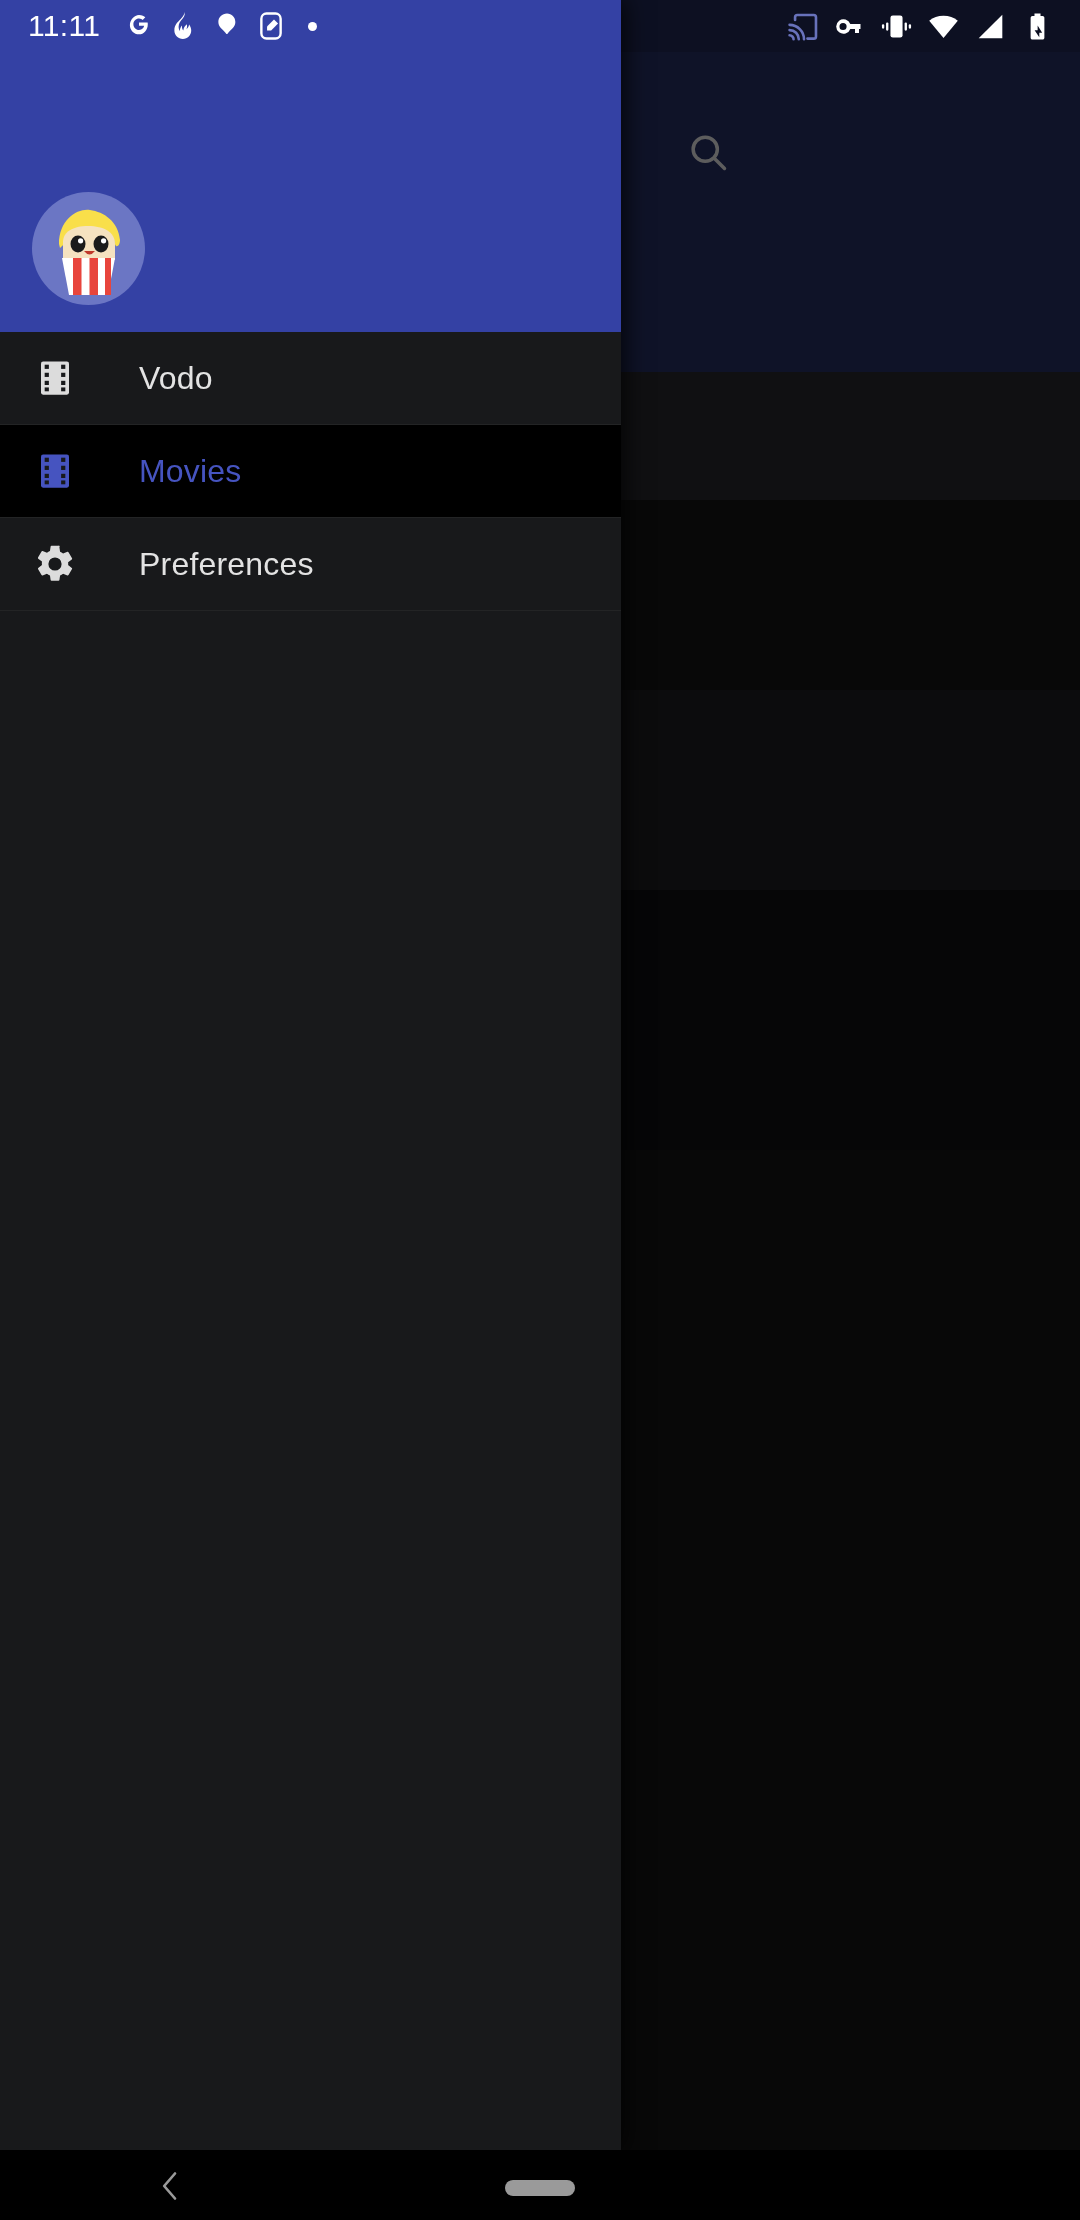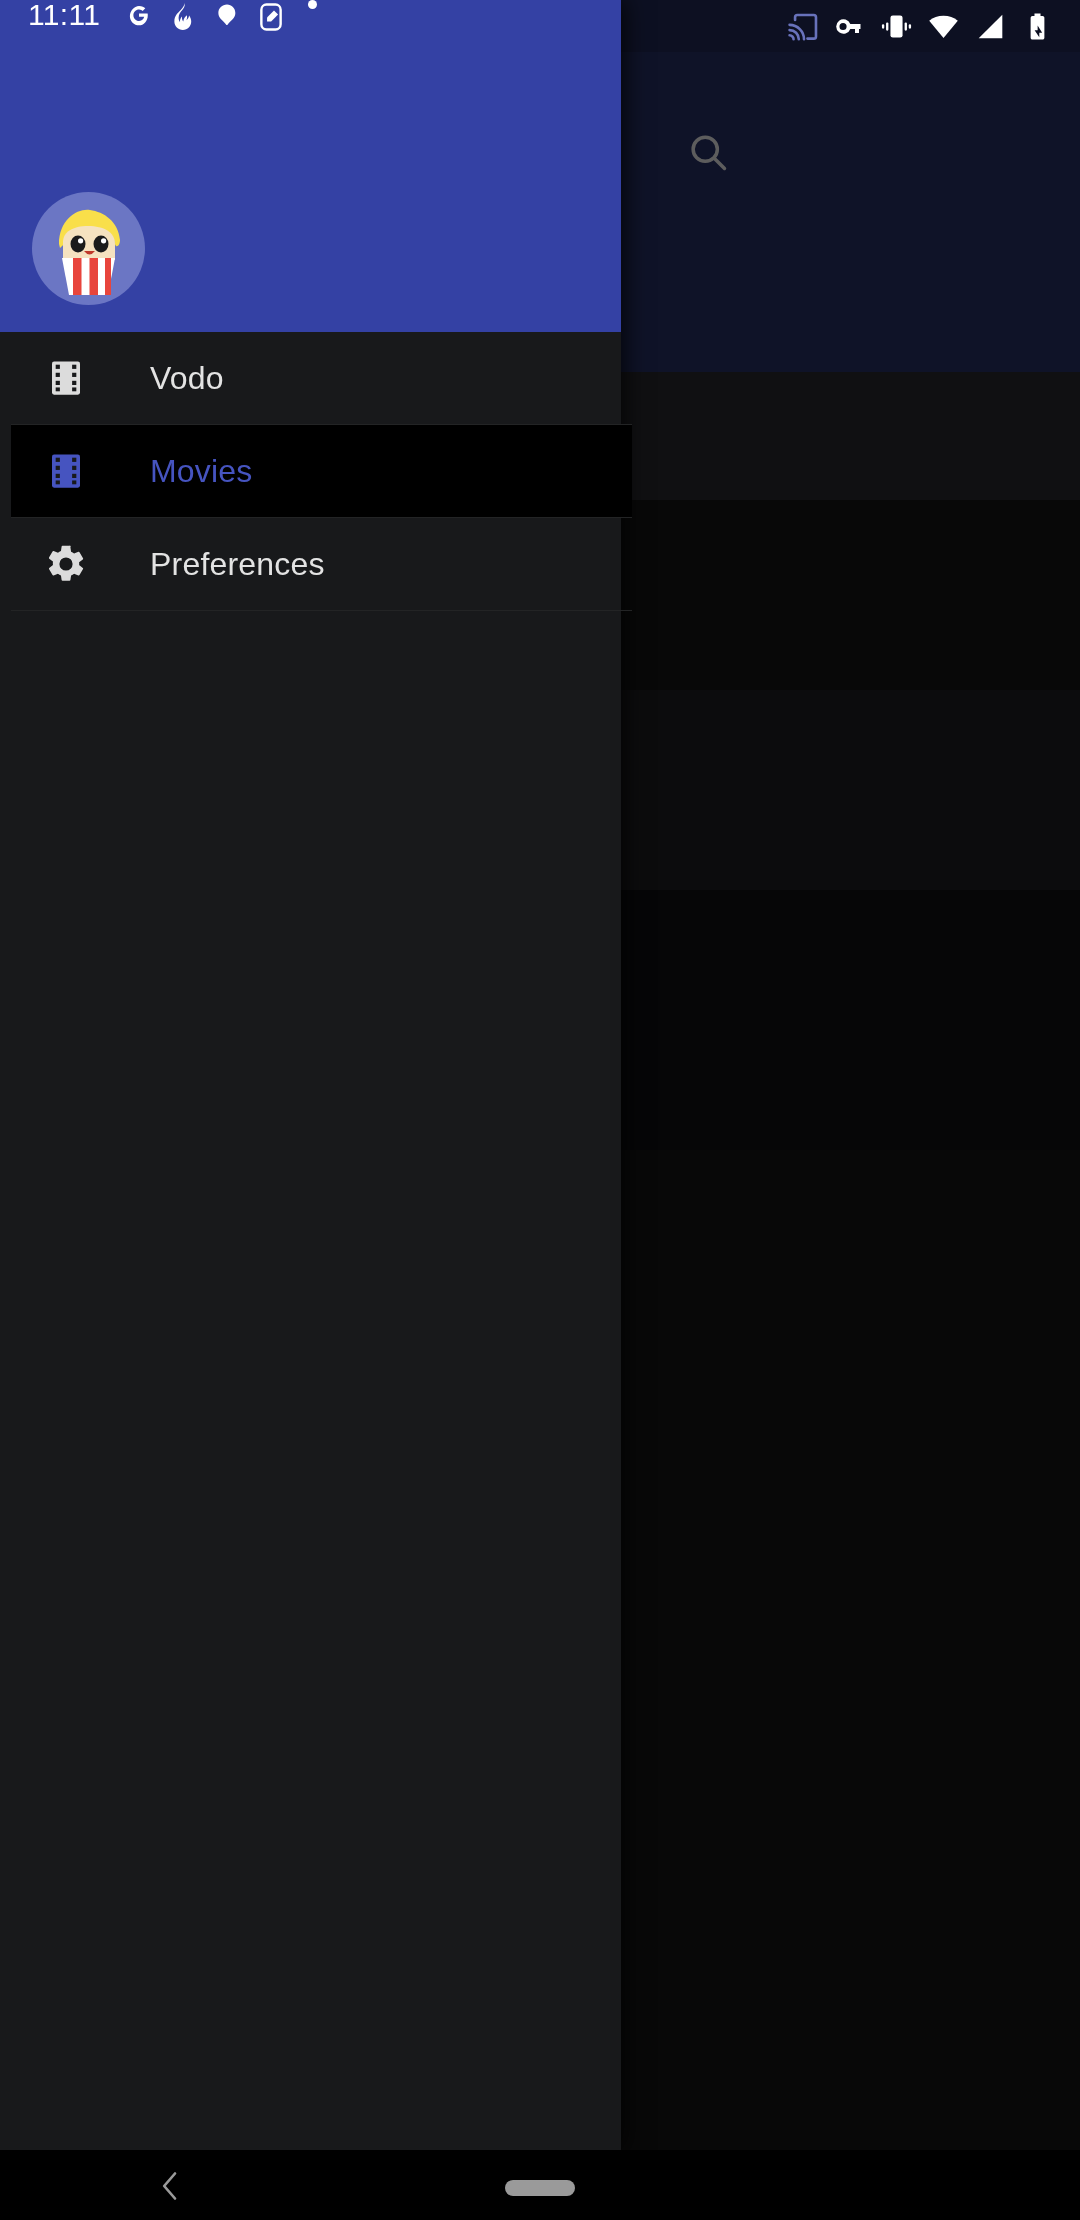--- a/index.html
+++ b/index.html
@@ -86,21 +86,21 @@
     background: #3441a4;
   }
 
   
   #statusbar {
     position: absolute;
     left: 0; top: 0;
     width: 621px;
     height: 52px;
     display: flex;
-    align-items: flex-start;
+    align-items: center;
     padding: 0 0 0 28px;
     box-sizing: border-box;
   }
   #status-time {
     color: #ffffff;
     font-size: 30px;
     font-weight: 500;
     letter-spacing: 0.3px;
     line-height: 1;
     margin-right: 22px;
@@ -146,21 +146,20 @@
     background: #6b76c4;
     overflow: hidden;
   }
   #avatar svg { display: block; width: 113px; height: 113px; }
 
   
   #drawer-menu {
     position: absolute;
     left: 0; top: 332px;
     width: 621px;
-    padding-left: 11px;
   }
   .menu-item {
     position: relative;
     width: 621px;
     height: 93px;
     display: flex;
     align-items: center;
     box-sizing: border-box;
     border-bottom: 1px solid #232425;
   }

